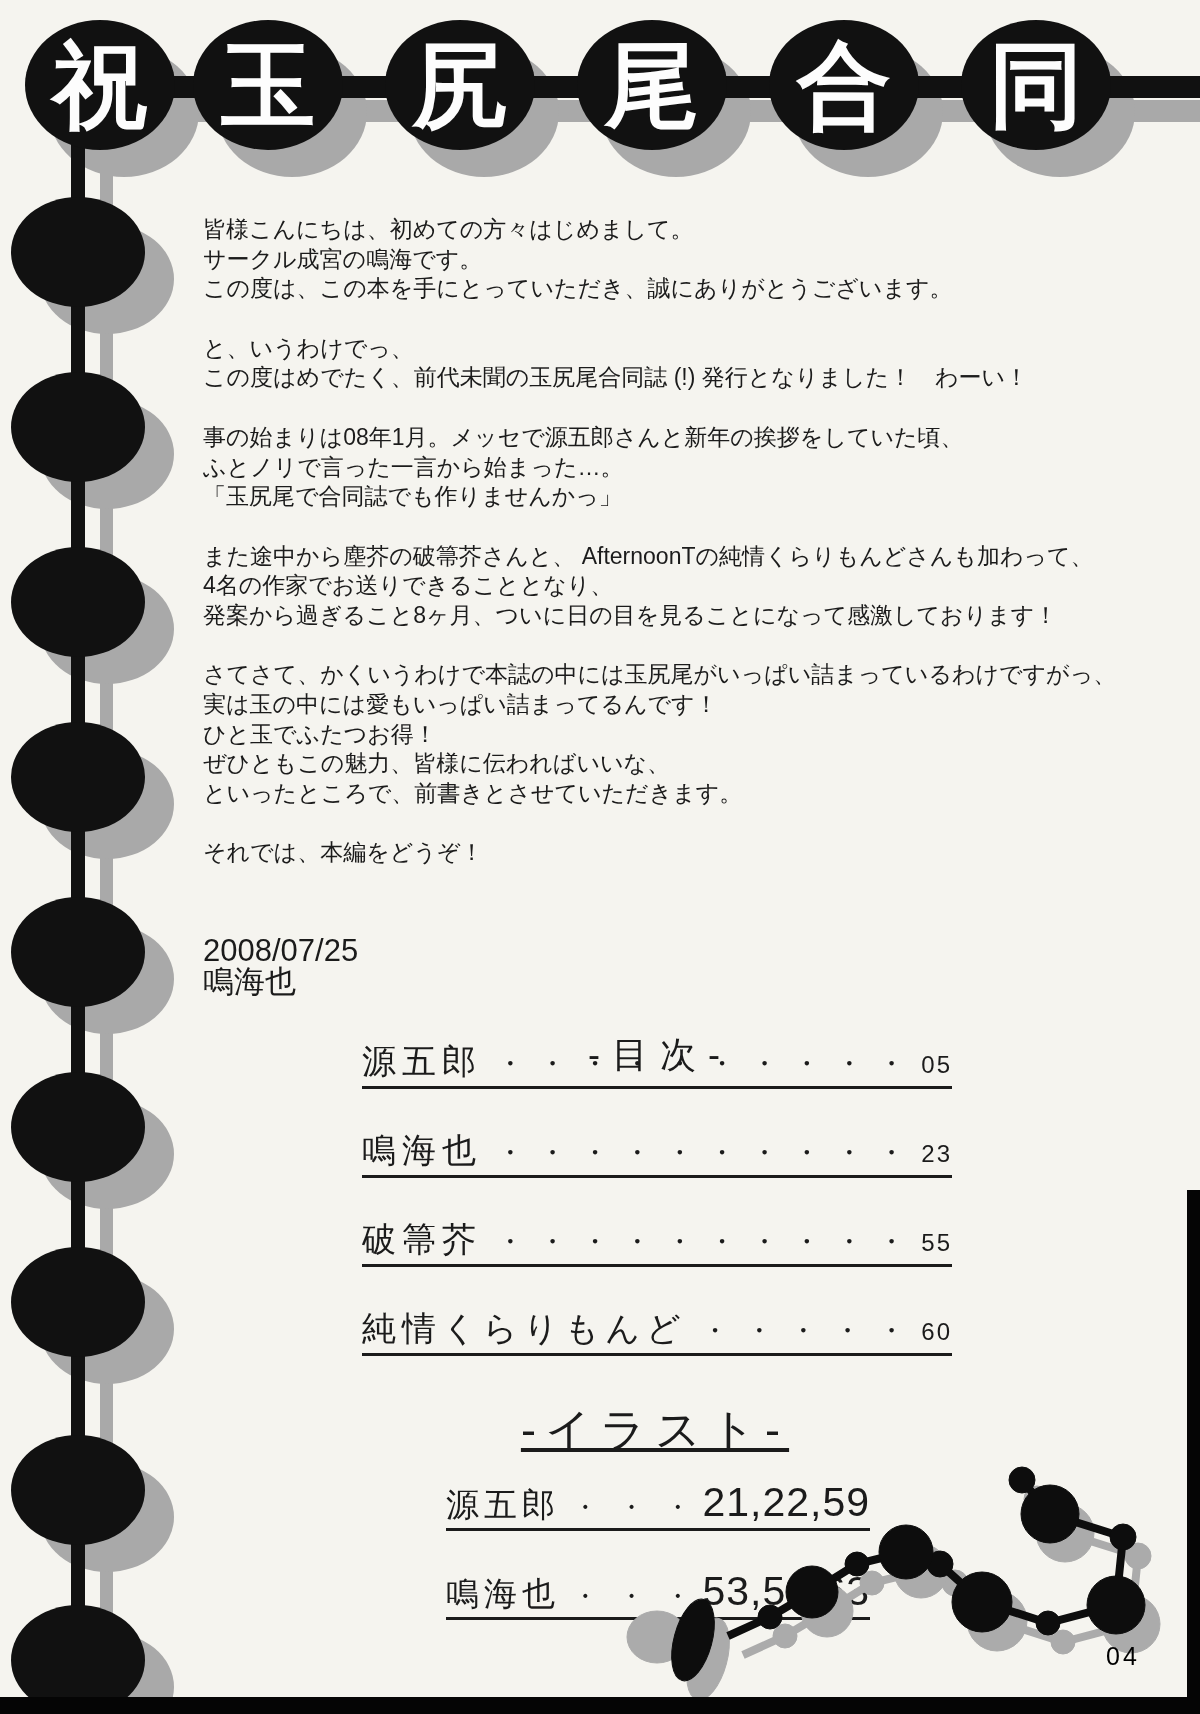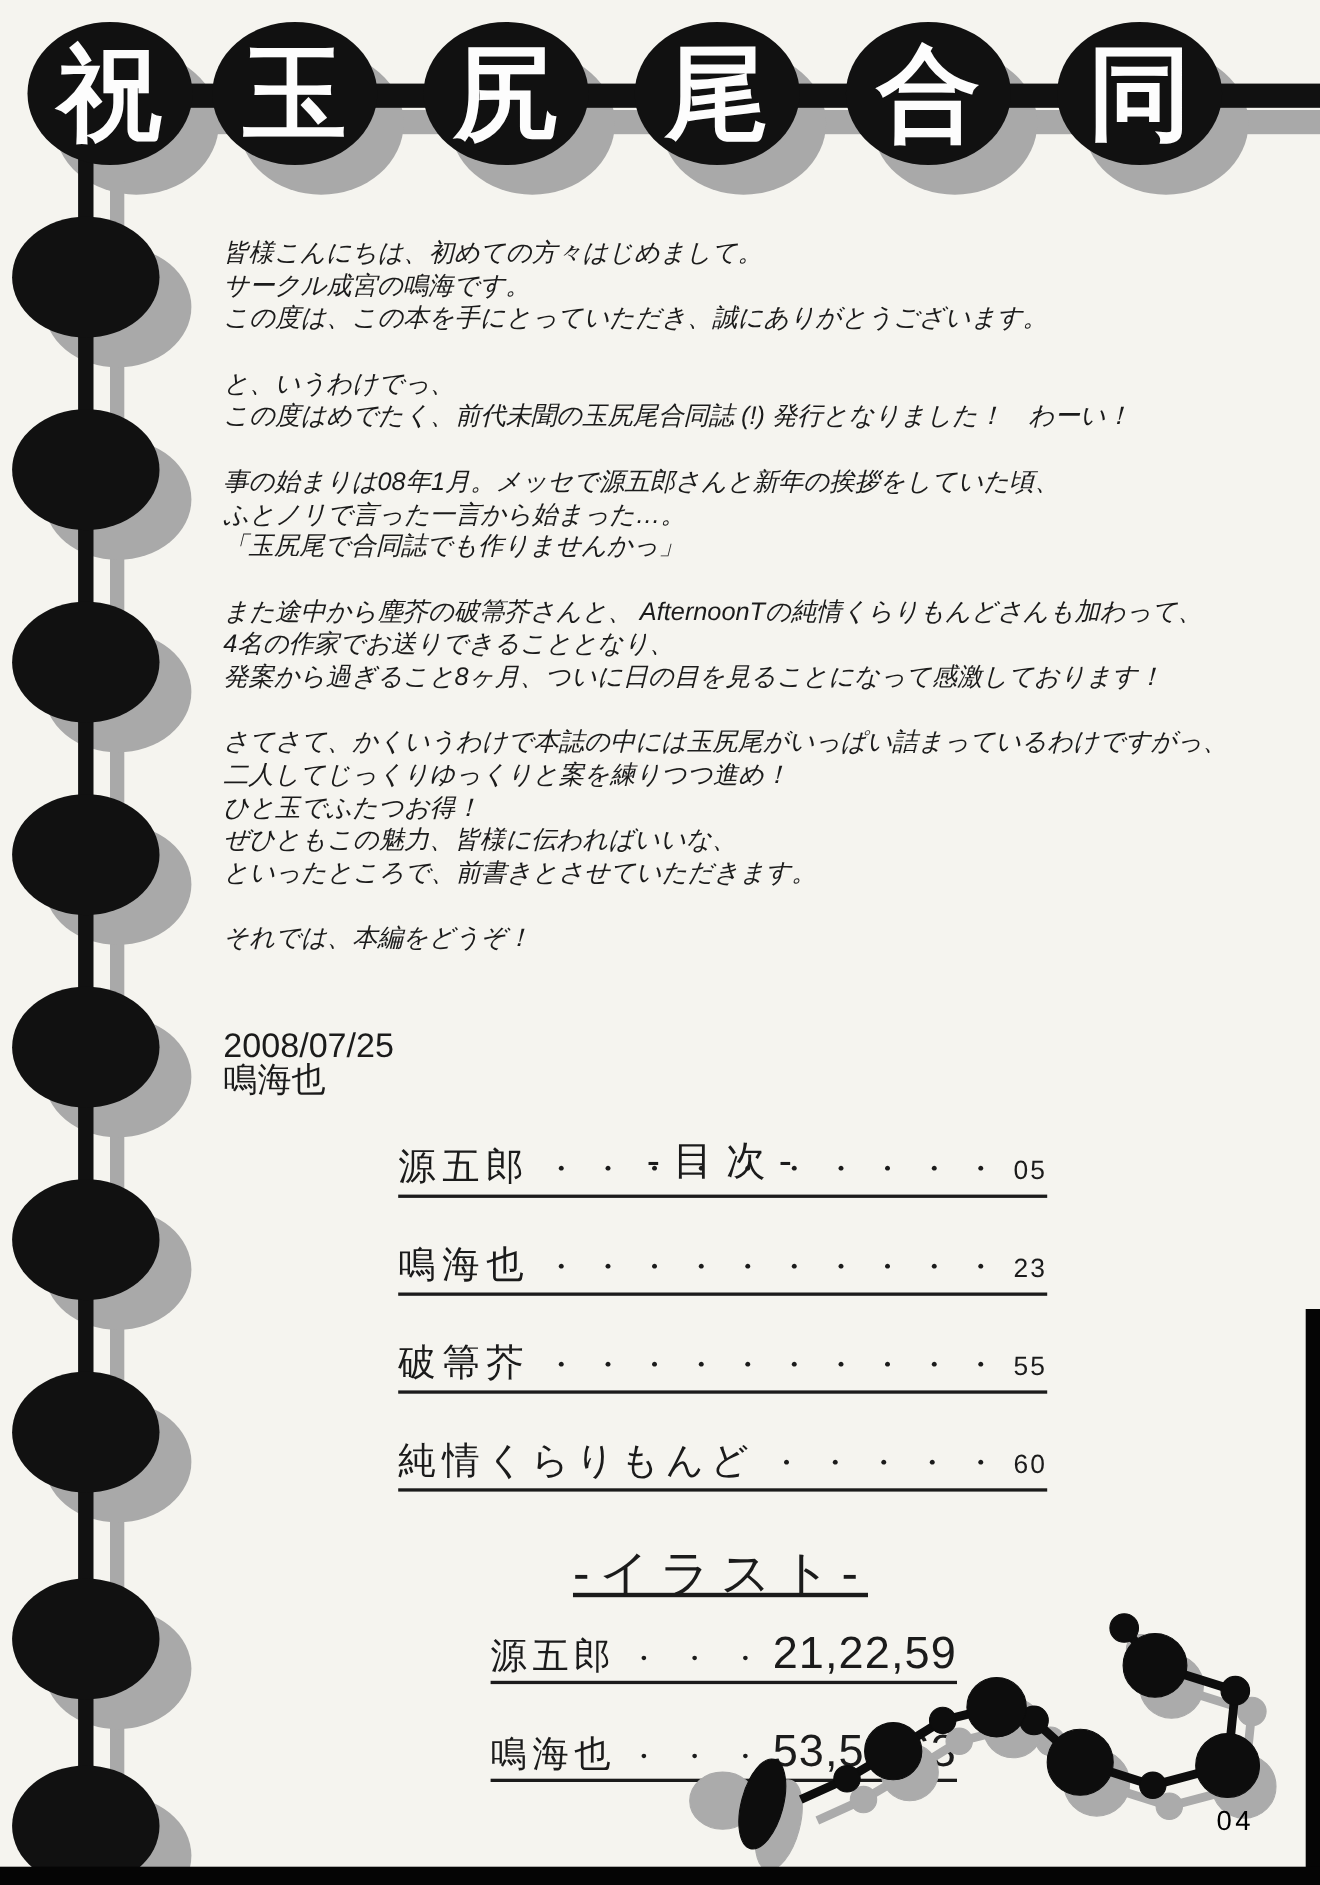--- a/index.html
+++ b/index.html
@@ -27,21 +27,21 @@
 
   
   .vbar-shadow { position:absolute; left:100px; top:165px; width:13px; height:1535px; background:#a9a9a9; z-index:1; }
   .vbar        { position:absolute; left:71px;  top:138px; width:14px; height:1576px; background:#111;    z-index:2; }
   .lbead { position:absolute; left:11px; width:134px; height:110px; }
   .lbead .bead-shadow { position:absolute; left:29px; top:27px; width:134px; height:110px; border-radius:50%; background:#a9a9a9; z-index:1; }
   .lbead .bead-black  { position:absolute; left:0;    top:0;    width:134px; height:110px; border-radius:50%; background:#111;    z-index:3; }
 
   
   .preface { position:absolute; left:203px; top:215px; z-index:4; font-size:23px; line-height:29.7px; }
-  .pline { height:29.7px; white-space:pre;font-style:italic; }
+  .pline { height:29.7px; white-space:pre; }
   .datesig { position:absolute; left:203px; top:936px; z-index:4; font-size:31px; line-height:30.5px; }
 
   
   .toc-title { position:absolute; left:460px; top:983px; width:400px; z-index:4;
                text-align:center; font-size:36px; letter-spacing:12px; white-space:nowrap;margin-top:48px; }
   .toc { position:absolute; left:362px; top:1040px; width:590px; z-index:3; }
   .toc-row { display:flex; align-items:baseline; line-height:42px; font-size:34px;
              border-bottom:3px solid #1b1b1b; margin-bottom:40px; }
   .toc-name { letter-spacing:6px; white-space:nowrap; }
   .toc-dots { flex:1; text-align:justify; text-align-last:justify; padding:0 14px;
@@ -188,21 +188,21 @@
       <div class="pline">また途中から塵芥の破箒芥さんと、 AfternoonTの純情くらりもんどさんも加わって、</div>
 
       <div class="pline">4名の作家でお送りできることとなり、</div>
 
       <div class="pline">発案から過ぎること8ヶ月、ついに日の目を見ることになって感激しております！</div>
 
       <div class="pline"></div>
 
       <div class="pline">さてさて、かくいうわけで本誌の中には玉尻尾がいっぱい詰まっているわけですがっ、</div>
 
-      <div class="pline">二人してじっくりゆっくりと案を練りつつ進め！</div>
+      <div class="pline">実は玉の中には愛もいっぱい詰まってるんです！</div>
 
       <div class="pline">ひと玉でふたつお得！</div>
 
       <div class="pline">ぜひともこの魅力、皆様に伝わればいいな、</div>
 
       <div class="pline">といったところで、前書きとさせていただきます。</div>
 
       <div class="pline"></div>
 
       <div class="pline">それでは、本編をどうぞ！</div>

